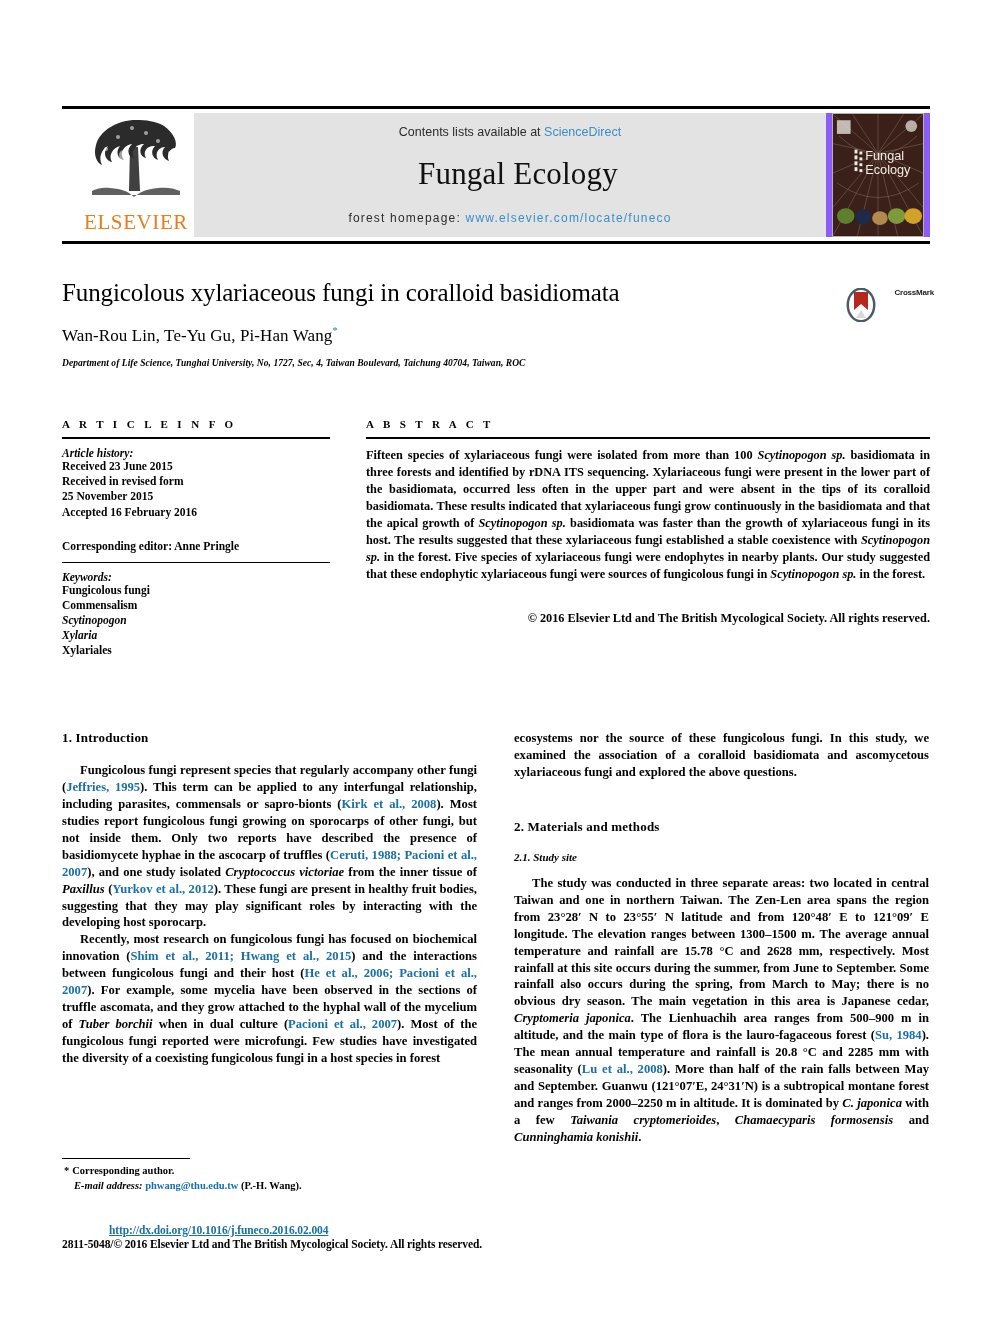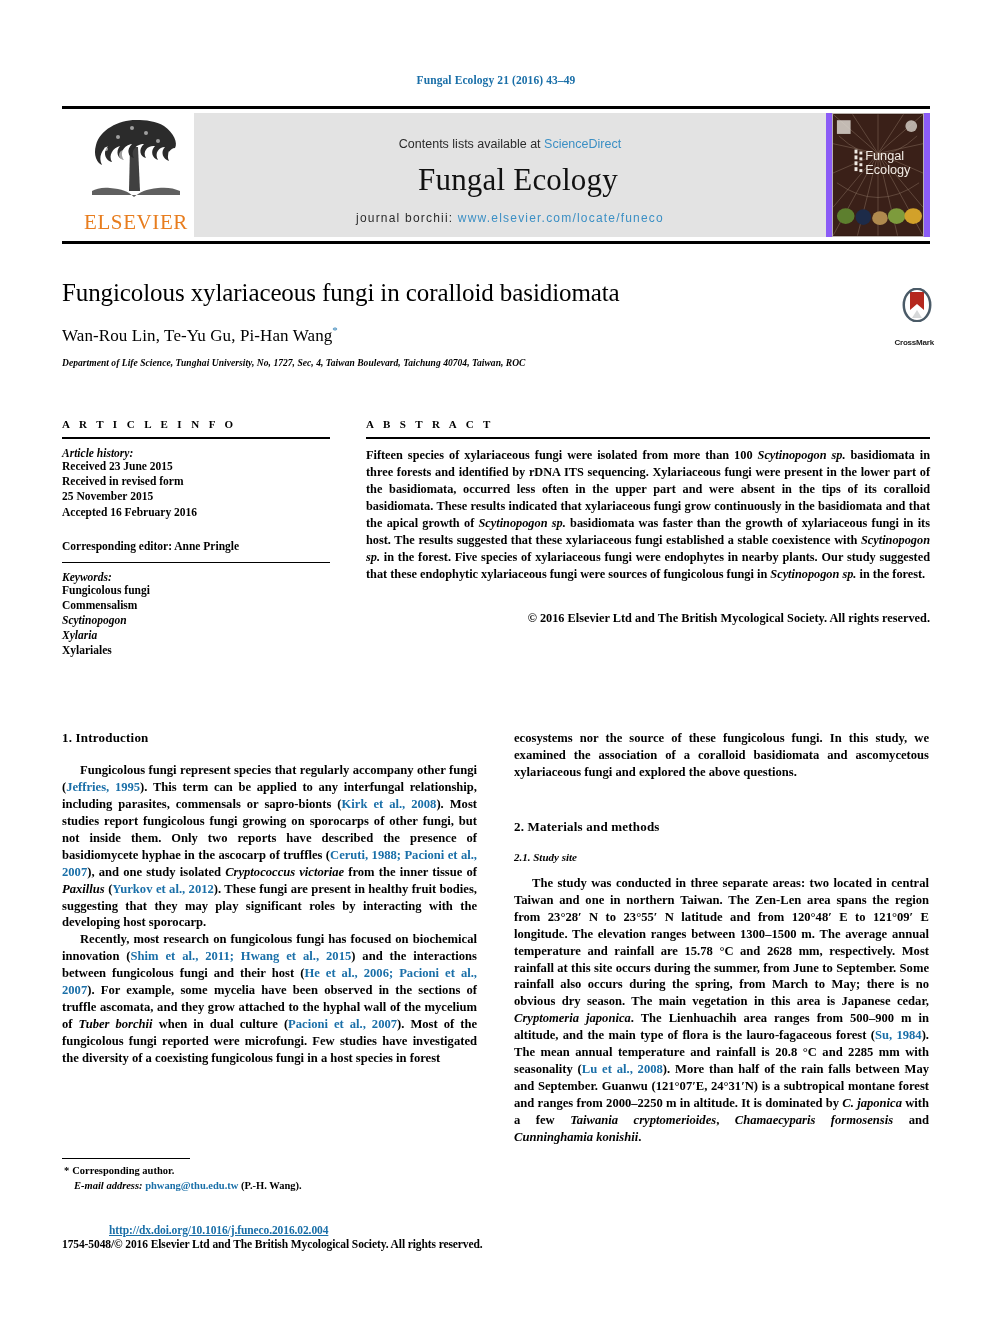--- a/index.html
+++ b/index.html
@@ -75,21 +75,21 @@
     padding-bottom: 2px;
   }
 
   .masthead-center {
     flex: 1 1 auto;
     background: #e3e3e3;
     display: flex;
     flex-direction: column;
     justify-content: space-between;
     align-items: center;
-    padding: 24px 0 12px 0;
+    padding: 12px 0 12px 0;
     box-sizing: border-box;
   }
   .contents-line {
     font-family: "Liberation Sans", sans-serif;
     font-size: 12.5px;
     color: #2b2b2b;
   }
   .contents-line .sd {
     color: #3b8fc4;
   }
@@ -157,23 +157,22 @@
     font-style: italic;
     font-weight: bold;
     margin-top: 12px;
     letter-spacing: 0.05px;
   }
   .crossmark {
     position: absolute;
     top: 288px;
     right: 58px;
     display: flex;
-    align-items: flex-end;
+    align-items: flex-start;
     gap: 16px;
-    flex-direction: column;
   }
   .crossmark-label {
     font-family: "Liberation Sans", sans-serif;
     font-size: 8px;
     font-weight: bold;
     color: #222;
     letter-spacing: -0.2px;
   }
 
   
@@ -311,21 +310,20 @@
     font-weight: bold;
     margin-top: 2px;
     letter-spacing: -0.1px;
   }
 </style>
 </head>
 <body>
 
 <div class="page">
 
-  <div class="running-head">Fungal Ecology 21 (2016) 43–49</div>
 
   <div class="masthead">
 
     <div class="elsevier-block">
       <svg class="elsevier-tree" viewBox="0 0 96 86">
         <g fill="#2b2b2b">
           <path d="M46 80 C40 74 34 72 22 71 C14 70 8 72 4 74 L4 78 L92 78 L92 74 C86 71 78 70 70 71 C58 72 52 75 46 80 Z" opacity="0.75"></path>
           <path d="M42 30 L41 74 L52 74 L50 30 Z" opacity="0.9"></path>
           <path d="M48 3 C30 3 12 13 8 28 C5 38 9 46 14 48 C10 40 14 32 20 29 C14 36 18 44 24 45 C20 38 25 31 32 29 C27 35 30 42 36 43 C31 36 36 28 44 27 C38 33 40 40 46 41 C42 34 48 27 56 27 C50 32 52 40 58 41 C54 34 60 28 67 29 C62 34 64 41 70 43 C66 36 71 30 77 30 C72 35 75 42 81 44 C78 38 82 31 87 31 C90 26 86 16 76 9 C68 4 58 3 48 3 Z"></path>
         </g>
@@ -338,21 +336,21 @@
           <circle cx="82" cy="36" r="2"></circle>
           <circle cx="36" cy="38" r="5"></circle>
         </g>
       </svg>
       <div class="elsevier-word">ELSEVIER</div>
     </div>
 
     <div class="masthead-center">
       <div class="contents-line"><span>Contents lists available at </span><span class="sd">ScienceDirect</span></div>
       <div class="journal-title">Fungal Ecology</div>
-      <div class="homepage-line"><span>journal borchii: </span><span class="url">www.elsevier.com/locate/funeco</span></div>
+      <div class="homepage-line"><span>forest homepage: </span><span class="url">www.elsevier.com/locate/funeco</span></div>
     </div>
 
     <div class="cover-block">
       <div class="cover-thumb">
         <svg viewBox="0 0 92 124" width="90" height="122">
           <rect width="92" height="124" fill="#3a2018"></rect>
           <g stroke="#c9b39c" stroke-width="0.5" opacity="0.55" fill="none">
             <path d="M46 40 L0 0 M46 40 L20 0 M46 40 L46 0 M46 40 L72 0 M46 40 L92 0"></path>
             <path d="M46 40 L0 30 M46 40 L0 60 M46 40 L0 95 M46 40 L0 124"></path>
             <path d="M46 40 L92 30 M46 40 L92 60 M46 40 L92 95 M46 40 L92 124"></path>
@@ -450,16 +448,16 @@
   </div>
 
   <div class="footnote">
     <div class="footnote-rule"></div>
     <div class="fn-line"><span class="mark">*</span><span>Corresponding author.</span></div>
     <div class="fn-line"><span class="fn-em">E-mail address:</span> <span class="fn-link">phwang@thu.edu.tw</span> <span>(P.-H. Wang).</span></div>
   </div>
 
   <div class="bottom-block">
     <div class="doi">http://dx.doi.org/10.1016/j.funeco.2016.02.004</div>
-    <div class="issn">1754-5048/© 2016 Elsevier Ltd and The British Mycological Society. All rights reserved.</div>
+    <div class="issn">2811-5048/© 2016 Elsevier Ltd and The British Mycological Society. All rights reserved.</div>
   </div>
 
 </div>
 
 </body></html>

